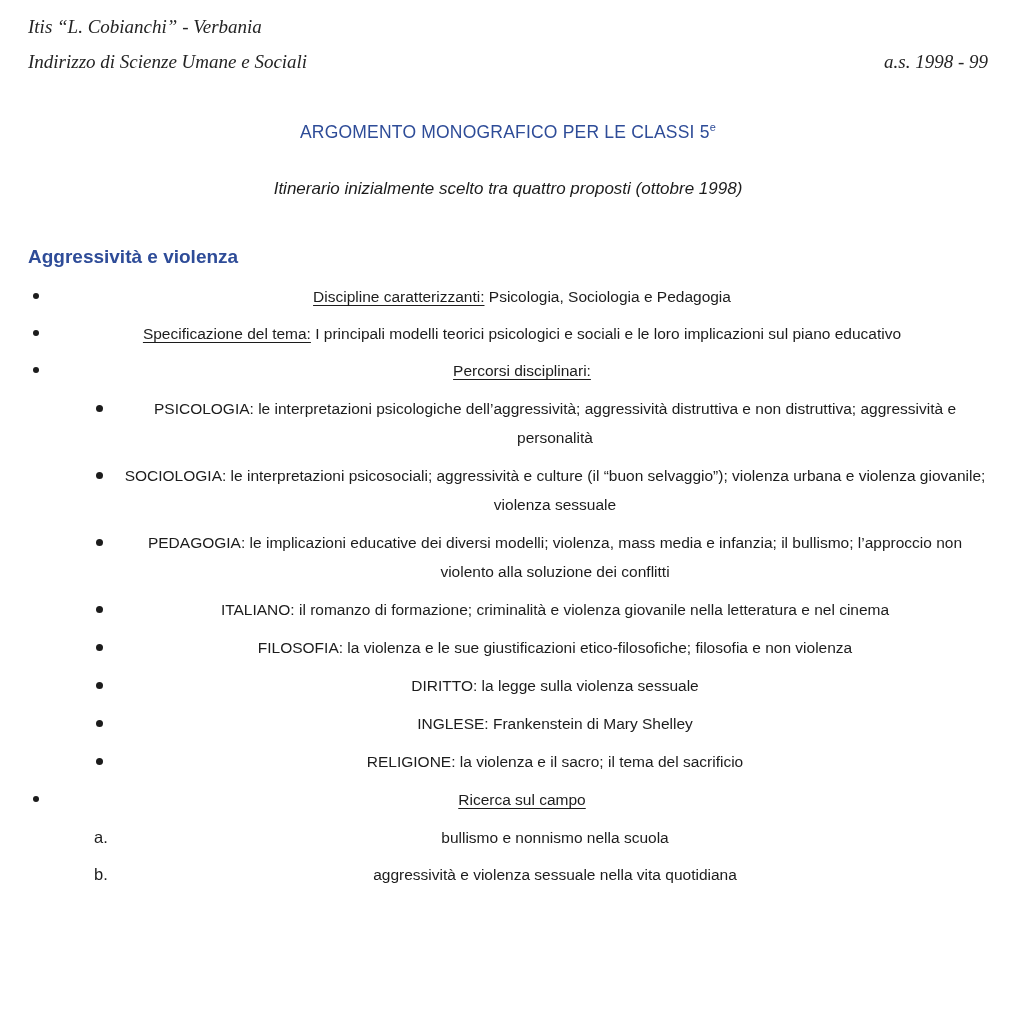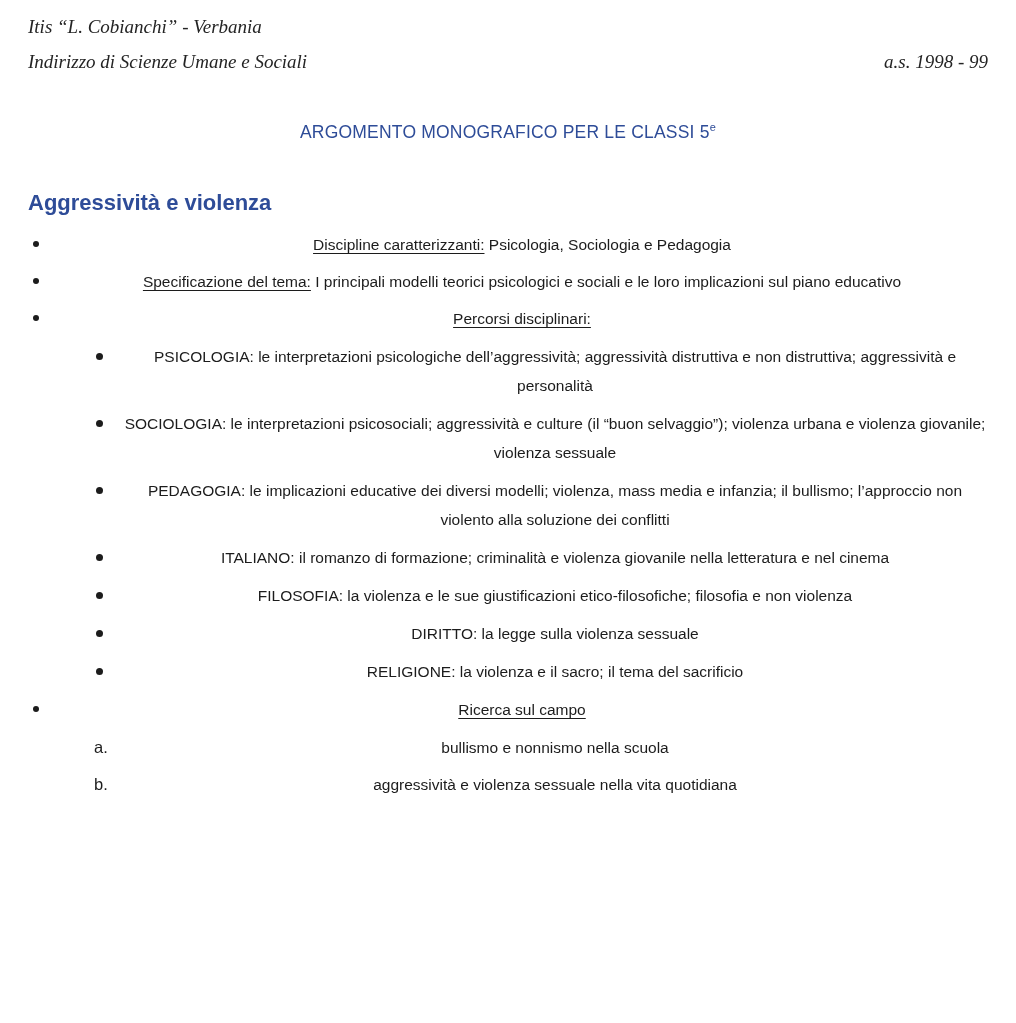--- a/index.html
+++ b/index.html
@@ -47,21 +47,21 @@
   }
   .subtitle {
     margin-top: 36px;
     text-align: center;
     font-style: italic;
     font-size: 17px;
     color: #1c1c1c;
   }
   .section-heading {
     margin-top: 47px;
-    font-size: 22px;
+    font-size: 19px;
     font-weight: bold;
     color: #2e4c98;
   }
 
   
   .top-list {
     list-style: none;
     margin-top: 14px;
     font-size: 15.5px;
     line-height: 29px;
@@ -128,37 +128,39 @@
   <header class="doc-header">
     <div class="header-line1">Itis “L. Cobianchi” - Verbania</div>
     <div class="header-line2-row">
       <span>Indirizzo di Scienze Umane e Sociali</span>
       <span>a.s. 1998 - 99</span>
     </div>
   </header>
 
   <h1 class="main-title"><span>ARGOMENTO MONOGRAFICO PER LE CLASSI 5</span><sup>e</sup></h1>
 
+  <p class="subtitle">Itinerario inizialmente scelto tra quattro proposti (ottobre 1998)</p>
 
   <h2 class="section-heading">Aggressività e violenza</h2>
 
   <ul class="top-list">
 
     <li><span class="lead">Discipline caratterizzanti:</span><span> Psicologia, Sociologia e Pedagogia</span></li>
 
     <li><span class="lead">Specificazione del tema:</span><span> I principali modelli teorici psicologici e sociali e le loro implicazioni sul piano educativo</span></li>
 
     <li><span class="lead">Percorsi disciplinari:</span>
       <ul class="sub-list">
         <li>PSICOLOGIA: le interpretazioni psicologiche dell’aggressività; aggressività distruttiva e non distruttiva; aggressività e personalità</li>
         <li>SOCIOLOGIA: le interpretazioni psicosociali; aggressività e culture (il “buon selvaggio”); violenza urbana e violenza giovanile; violenza sessuale</li>
         <li>PEDAGOGIA: le implicazioni educative dei diversi modelli; violenza, mass media e infanzia; il bullismo; l’approccio non violento alla soluzione dei conflitti</li>
         <li>ITALIANO: il romanzo di formazione; criminalità e violenza giovanile nella letteratura e nel cinema</li>
         <li>FILOSOFIA: la violenza e le sue giustificazioni etico-filosofiche; filosofia e non violenza</li>
         <li>DIRITTO: la legge sulla violenza sessuale</li>
+        <li>INGLESE: Frankenstein di Mary Shelley</li>
         <li>RELIGIONE: la violenza e il sacro; il tema del sacrificio</li>
       </ul>
     </li>
 
     <li><span class="lead">Ricerca sul campo</span>
       <ol class="letter-list">
         <li><span class="letter-marker">a.</span><span>bullismo e nonnismo nella scuola</span></li>
         <li><span class="letter-marker">b.</span><span>aggressività e violenza sessuale nella vita quotidiana</span></li>
       </ol>
     </li>

